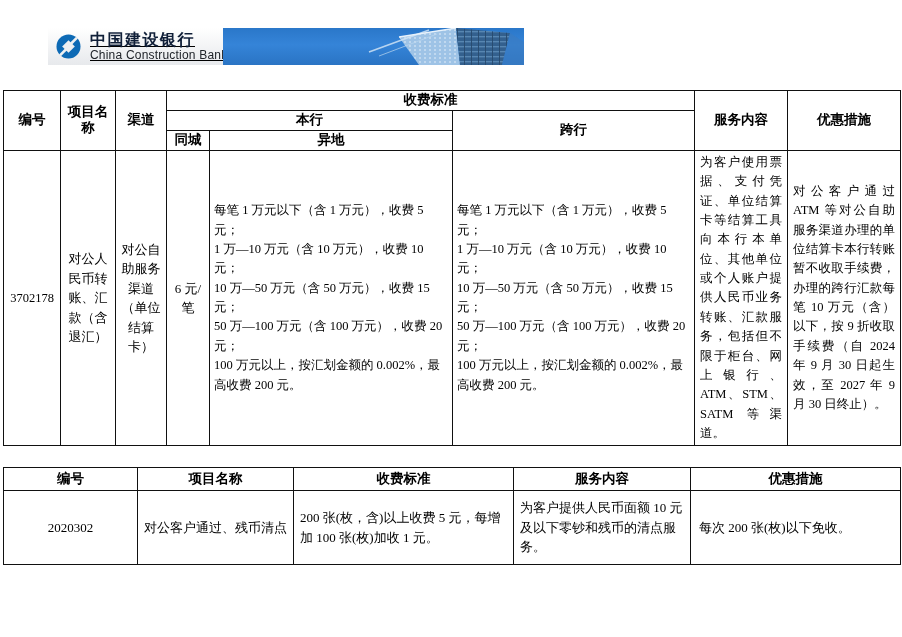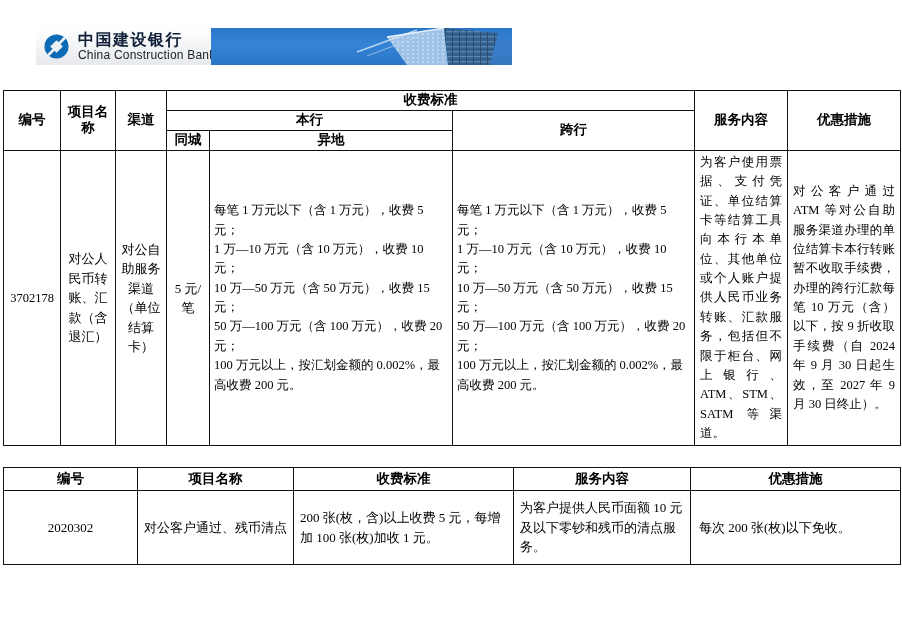--- a/index.html
+++ b/index.html
@@ -10,23 +10,24 @@
     height: 637px;
     background: #ffffff;
     font-family: "Liberation Serif", "DejaVu Serif", serif;
     color: #000;
     overflow: hidden;
   }
 
   
   .banner {
     position: absolute;
-    left: 36px; top: 28px;
+    left: 48px; top: 28px;
     width: 476px; height: 37px;
     display: flex;
+    text-decoration: underline;
   }
   .logo-box {
     width: 175px; height: 100%;
     background: linear-gradient(#ffffff, #e7e9ec);
     display: flex; align-items: center;
     padding-left: 5px; gap: 6px;
     flex: none;
   }
   .logo-mark svg { display:block; }
   .bank-names { display:flex; flex-direction:column; line-height:1.05; }
@@ -153,21 +154,21 @@
       <th rowspan="2">跨行</th>
     </tr>
     <tr style="height:18px">
       <th>同城</th>
       <th>异地</th>
     </tr>
     <tr style="height:282px">
       <td class="c">3702178</td>
       <td class="c narrow-cell">对公人民币转账、汇款（含退汇）</td>
       <td class="c narrow-cell">对公自助服务渠道（单位结算卡）</td>
-      <td class="c narrow-cell">5 元/笔</td>
+      <td class="c narrow-cell">6 元/笔</td>
       <td class="pre fee-cell">每笔 1 万元以下（含 1 万元），收费 5 元；
 1 万—10 万元（含 10 万元），收费 10 元；
 10 万—50 万元（含 50 万元），收费 15 元；
 50 万—100 万元（含 100 万元），收费 20 元；
 100 万元以上，按汇划金额的 0.002%，最高收费 200 元。</td>
       <td class="pre fee-cell">每笔 1 万元以下（含 1 万元），收费 5 元；
 1 万—10 万元（含 10 万元），收费 10 元；
 10 万—50 万元（含 50 万元），收费 15 元；
 50 万—100 万元（含 100 万元），收费 20 元；
 100 万元以上，按汇划金额的 0.002%，最高收费 200 元。</td>

